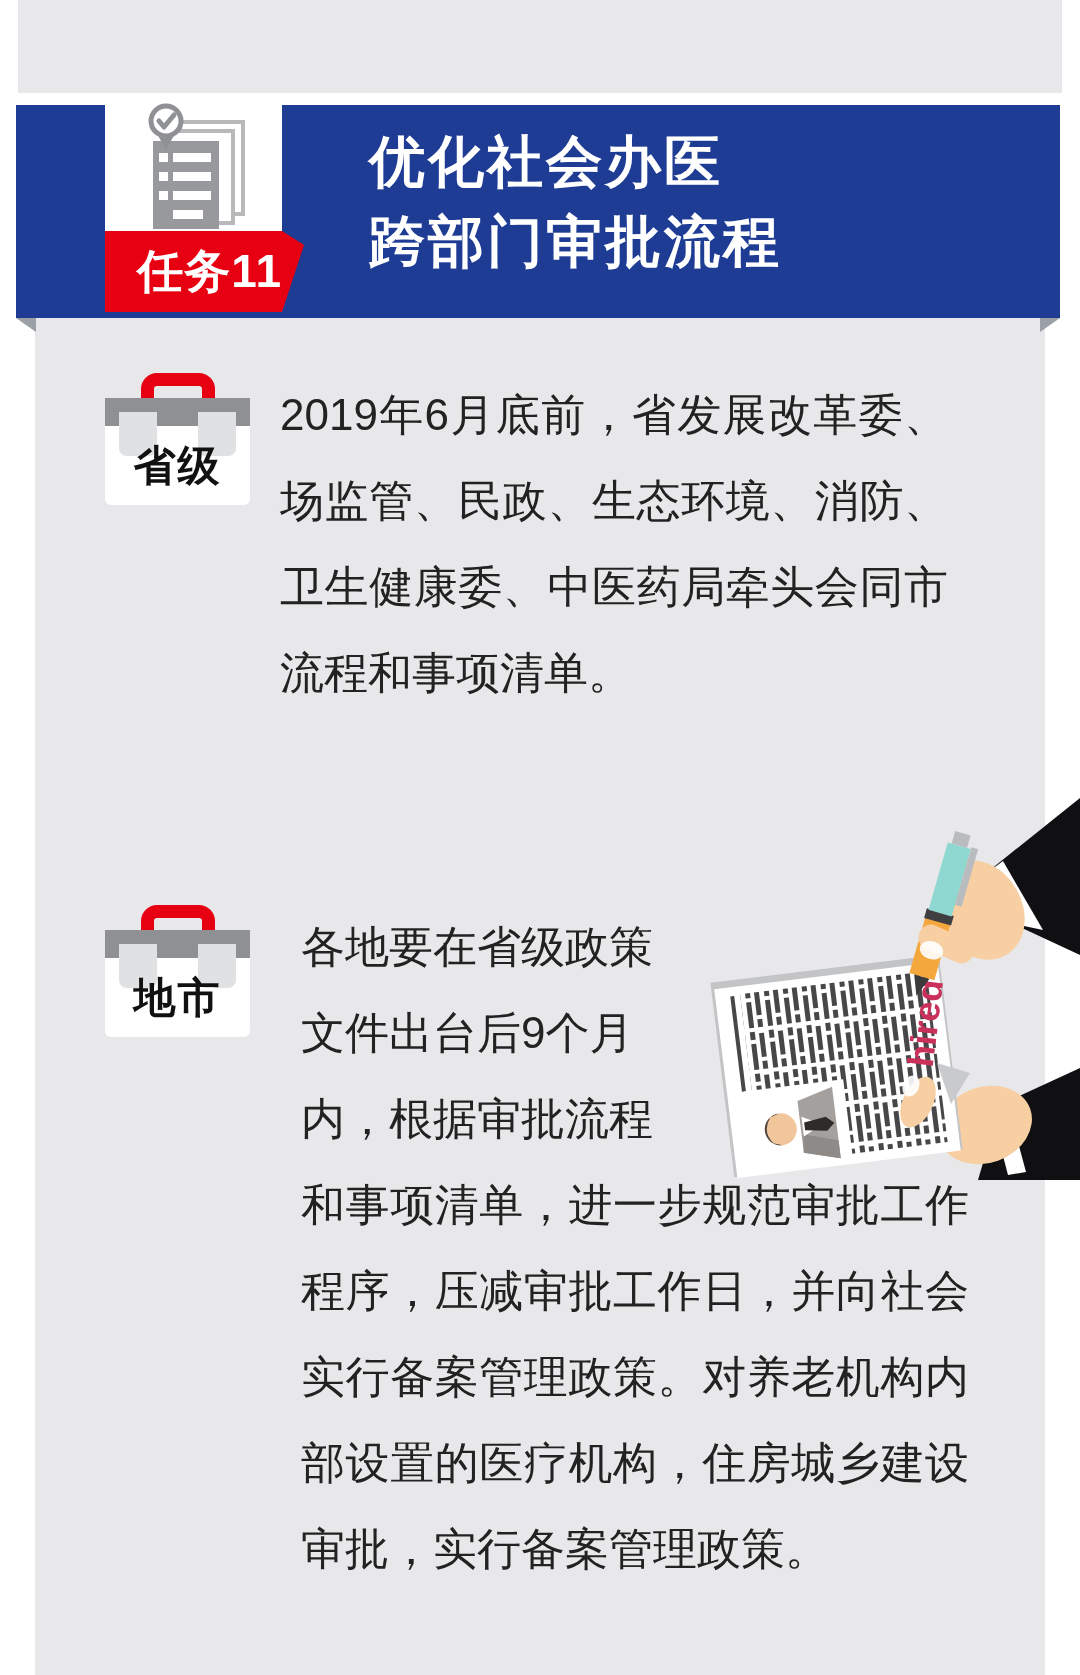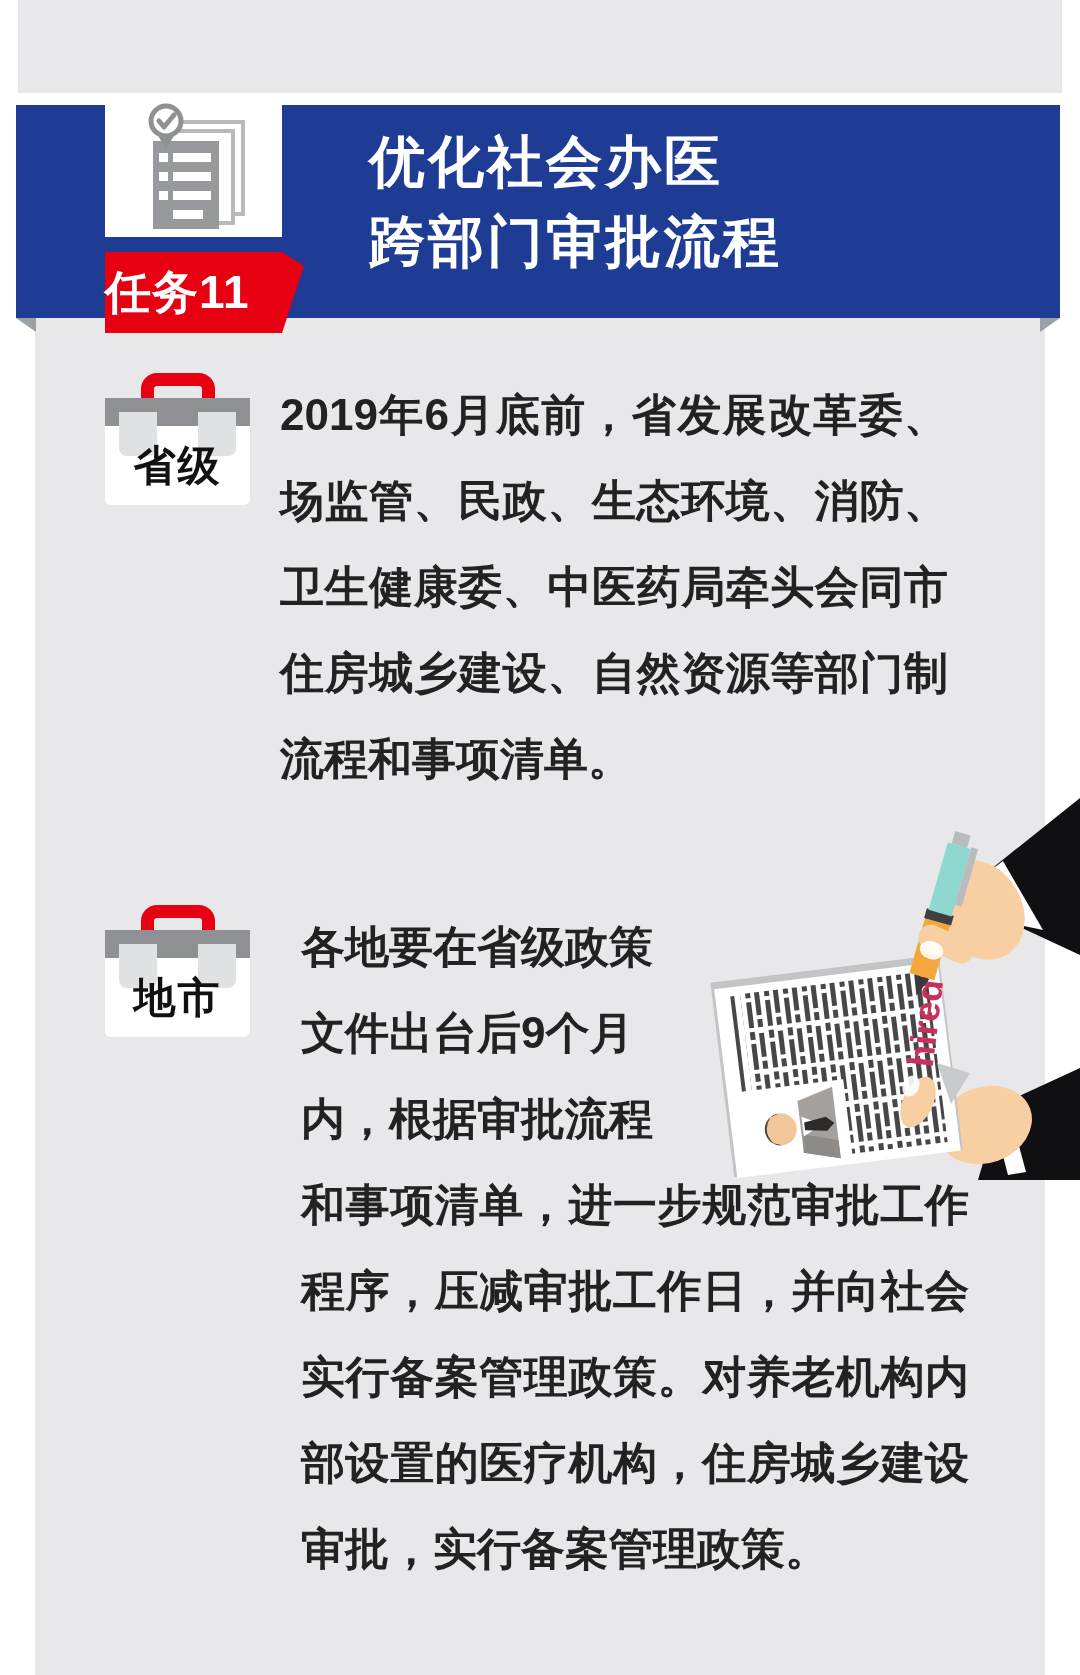--- a/index.html
+++ b/index.html
@@ -18,22 +18,22 @@
     font-family:"Liberation Sans", sans-serif;
   }
   .prev-strip{position:absolute;left:18px;top:0;width:1044px;height:93px;background:var(--card-gray);}
   .card{position:absolute;left:35px;top:105px;width:1010px;height:1570px;background:var(--card-gray);}
   .banner{position:absolute;left:16px;top:105px;width:1044px;height:213px;background:var(--banner-blue);}
   .fold{position:absolute;top:318px;width:20px;height:14px;background:var(--fold-gray);}
   .fold-left{left:16px;clip-path:polygon(0 0,100% 0,100% 100%);}
   .fold-right{left:1040px;clip-path:polygon(0 0,100% 0,0 100%);}
   .icon-box{position:absolute;left:105px;top:96px;width:177px;height:141px;background:#ffffff;}
   .task-ribbon{
-    position:absolute;left:105px;top:252px;width:177px;height:81px;
-    background:var(--badge-red);display:flex;align-items:center;justify-content:flex-start;
+    position:absolute;left:105px;top:231px;width:177px;height:81px;
+    background:var(--badge-red);display:flex;align-items:center;justify-content:flex-end;
   }
   .task-ribbon::after{
     content:"";position:absolute;left:100%;top:0;width:0;height:0;
     border-top:14px solid transparent;border-bottom:67px solid transparent;
     border-left:22px solid var(--badge-red);
   }
   .task-ribbon span{color:#fff;font-size:46px;font-weight:bold;letter-spacing:1px;}
   .title{position:absolute;left:337px;top:122px;color:#ffffff;margin-left:32px;}
   .title .t-line{font-size:56px;font-weight:bold;line-height:80px;letter-spacing:3px;white-space:nowrap;}
 
@@ -44,21 +44,21 @@
   .bc-strip{position:absolute;left:0;top:25px;width:145px;height:30px;background:#8e9094;}
   .bc-body{position:absolute;left:0;top:53px;width:145px;height:79px;background:#ffffff;border-radius:0 0 6px 6px;}
   .bc-latch{position:absolute;top:39px;width:38px;height:44px;background:#e0e1e3;border-radius:0 0 8px 8px;}
   .bc-latch.l{left:14px;} .bc-latch.r{right:14px;}
   .bc-label{position:absolute;left:0;top:53px;width:145px;height:79px;
     display:flex;align-items:center;justify-content:center;
     font-size:42px;font-weight:bold;color:#111;letter-spacing:2px;}
 
   
   .para{position:absolute;left:280px;width:668px;color:var(--text-dark);
-    font-size:44px;font-weight:700;line-height:86px;}
+    font-size:44px;font-weight:400;line-height:86px;}
   .para1{top:372px;}
   .para2{top:904px;margin-left:21px;}
   .pline{white-space:nowrap;}
   .jline{white-space:normal;text-align:justify;text-align-last:justify;}
 
   .illus{position:absolute;left:650px;top:770px;width:430px;height:410px;}
   .iconbox-svg{display:block;width:177px;height:141px;}
 </style>
 </head>
 <body>
@@ -106,21 +106,20 @@
     <div class="bc-strip"></div>
     <div class="bc-body"></div>
     <div class="bc-latch l"></div>
     <div class="bc-latch r"></div>
     <div class="bc-label">省级</div>
   </div>
   <div class="para para1">
     <div class="jline">2019年6月底前，省发展改革委、</div>
     <div class="jline">场监管、民政、生态环境、消防、</div>
     <div class="jline">卫生健康委、中医药局牵头会同市</div>
-    <div class="jline">住房城乡建设、自然资源等部门制</div>
     <div class="pline">流程和事项清单。</div>
   </div>
 
   <svg class="illus" viewBox="0 0 430 410">
     <defs>
       <pattern id="dashp" width="19" height="42" patternUnits="userSpaceOnUse">
         <rect x="0" y="2" width="5" height="24" fill="#47474a"></rect>
         <rect x="0" y="30" width="5" height="8" fill="#47474a"></rect>
         <rect x="10" y="12" width="5" height="26" fill="#47474a"></rect>
         <rect x="10" y="0" width="5" height="8" fill="#47474a"></rect>

